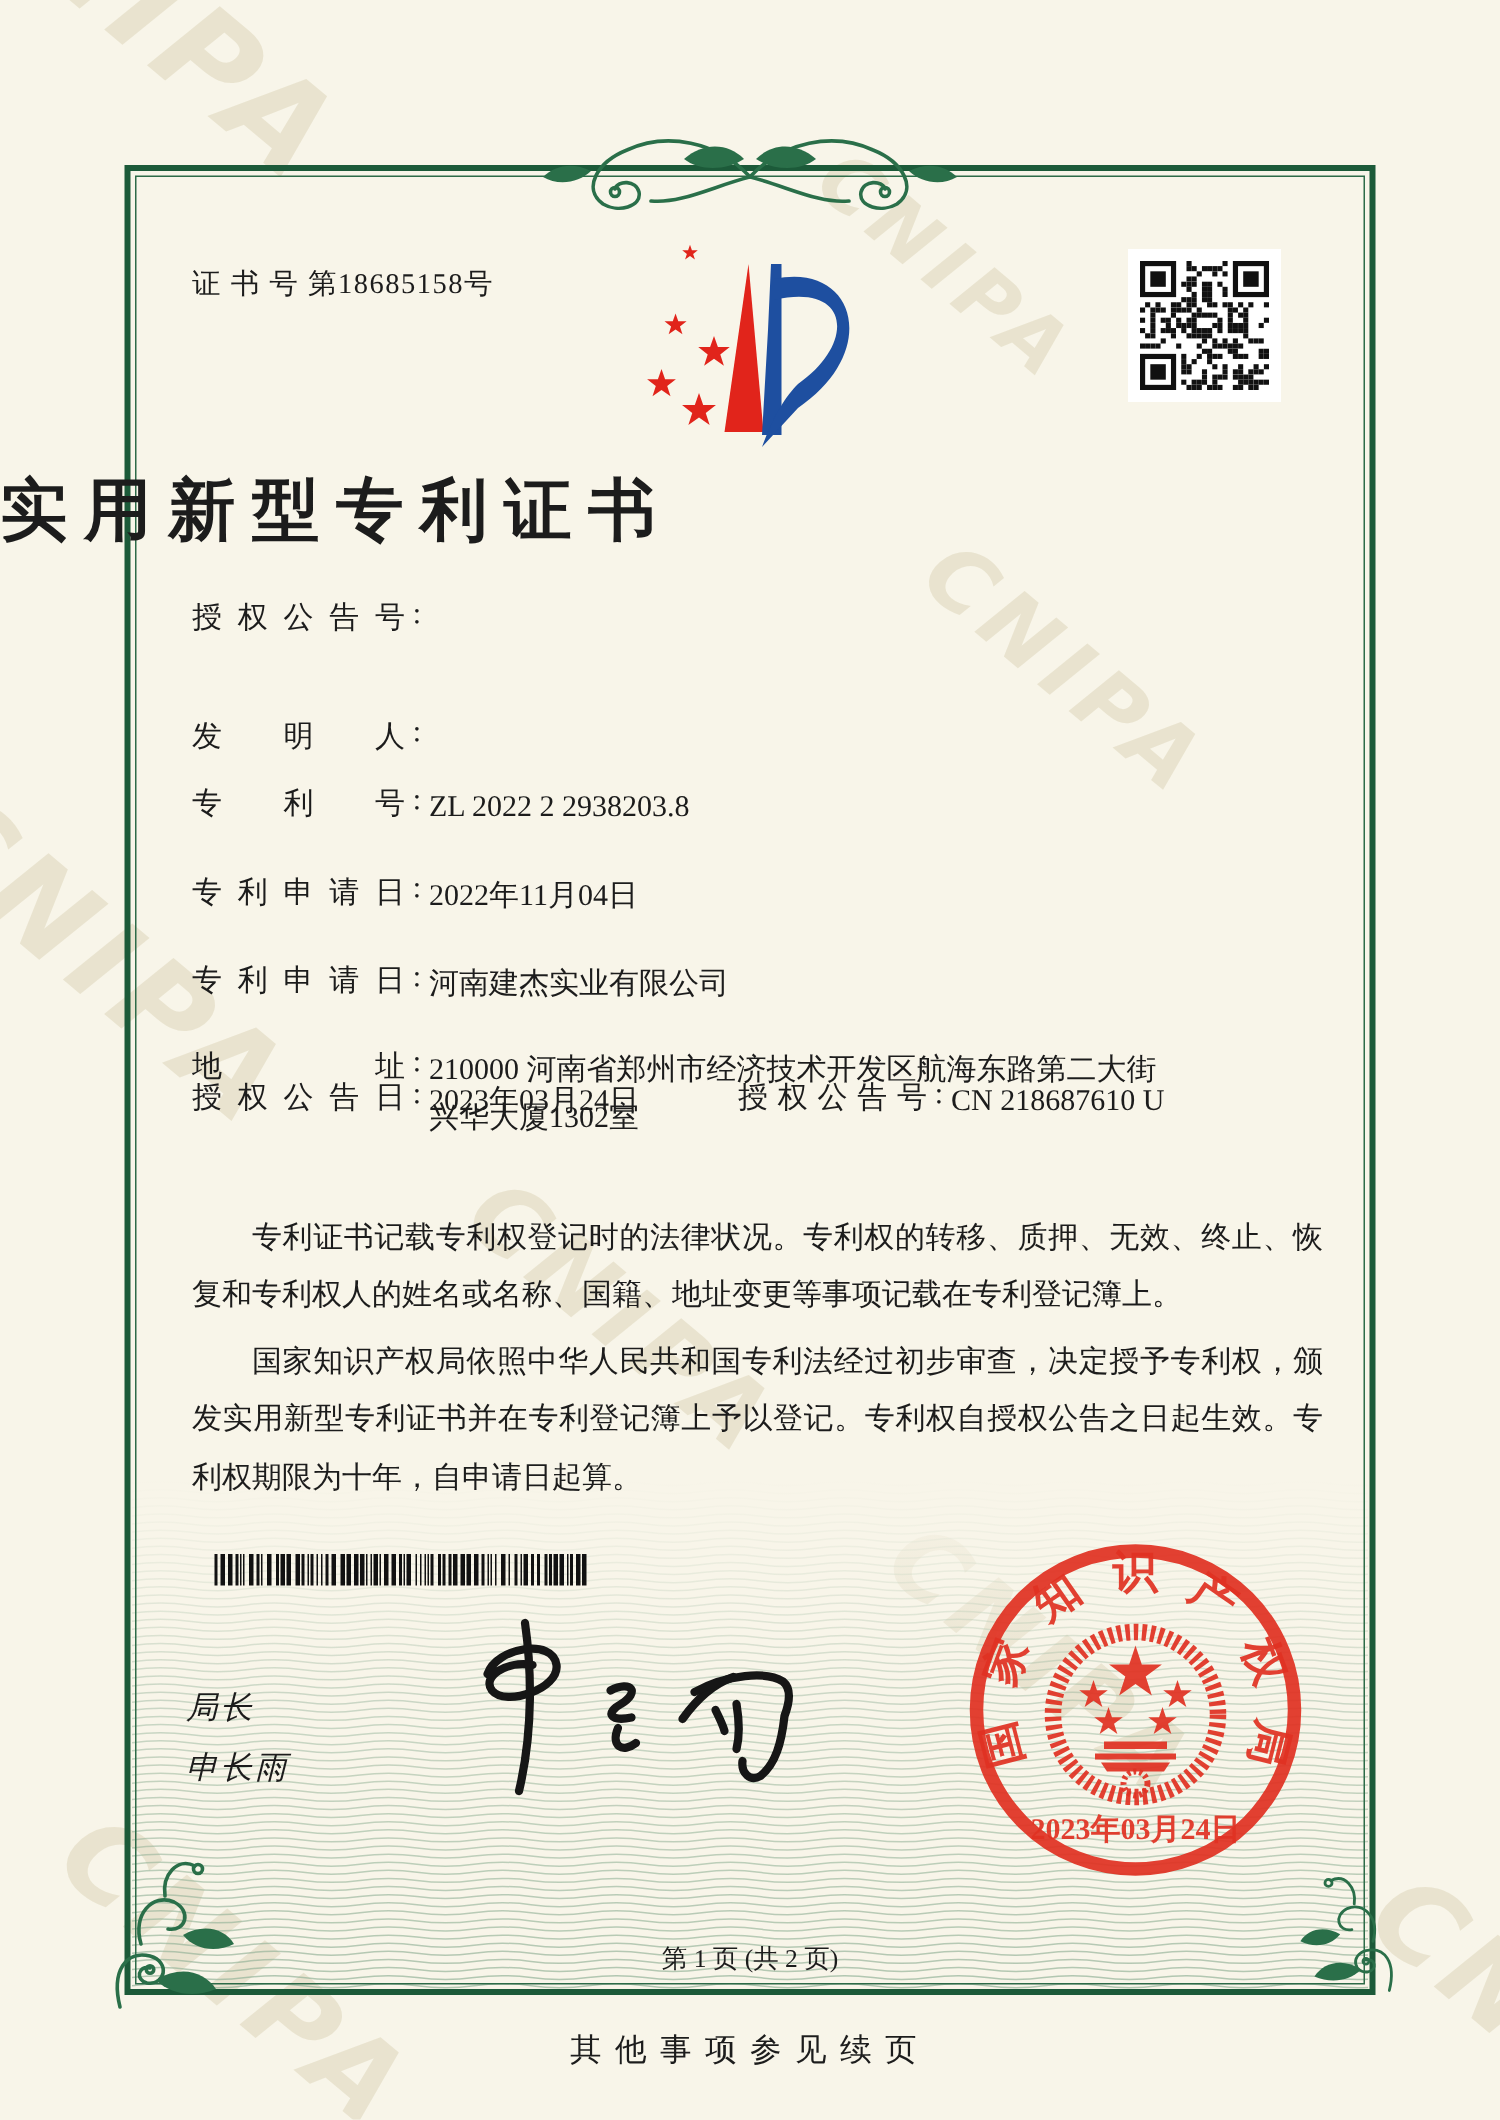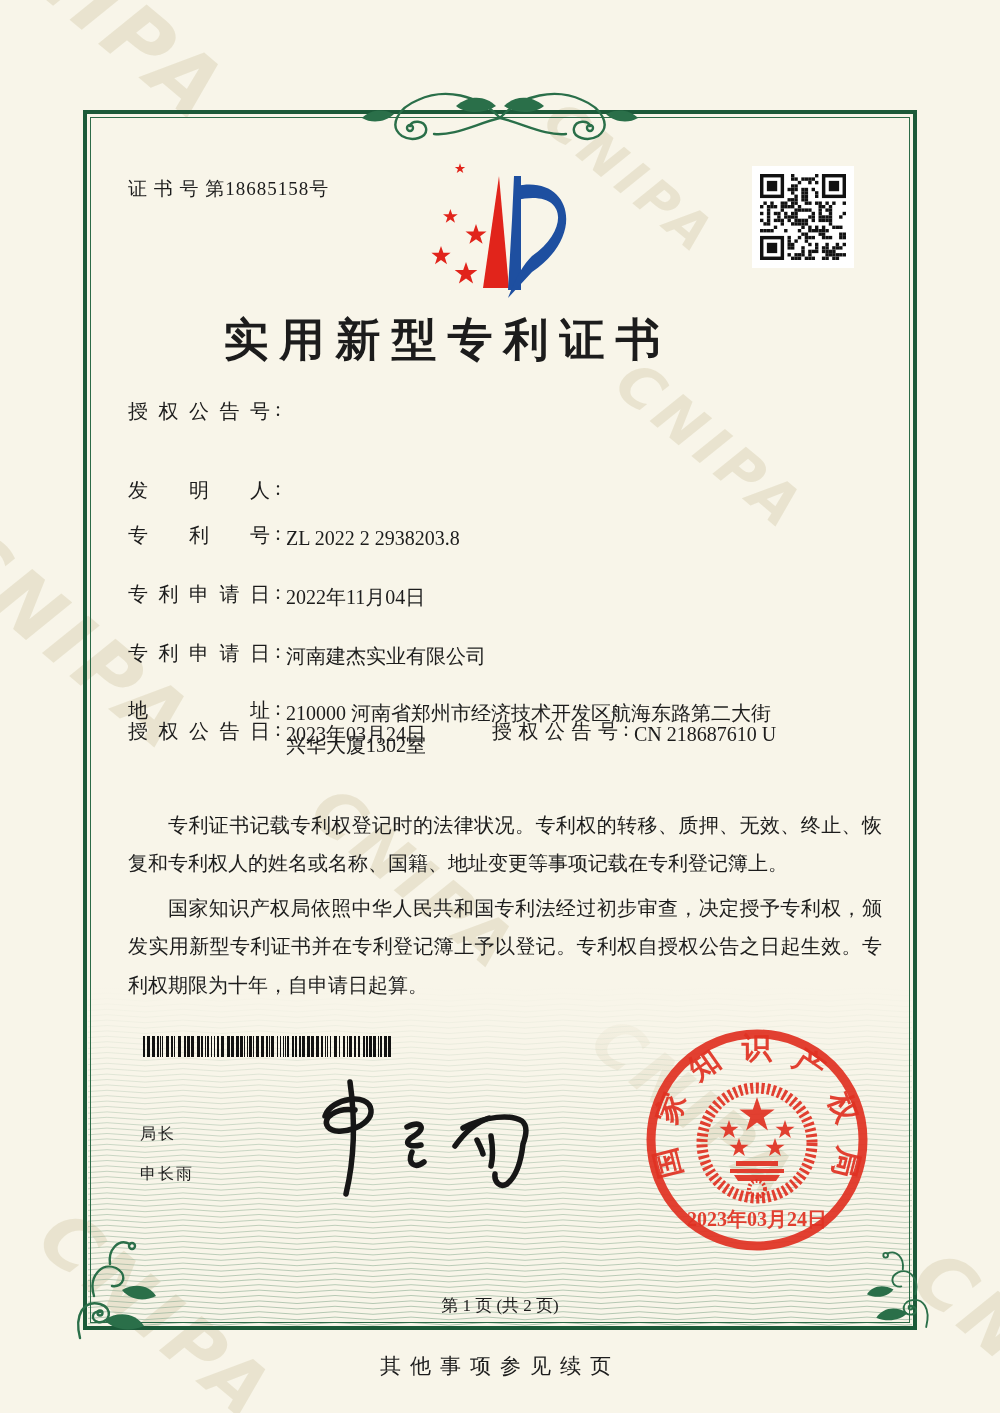--- a/index.html
+++ b/index.html
@@ -35,39 +35,39 @@
   
   .guilloche{position:absolute;left:88px;top:985px;width:824px;height:343px;overflow:hidden;}
   .guilloche svg{display:block;}
   .guilloche .fade{
     position:absolute;left:0;top:0;right:0;height:140px;
     background:linear-gradient(180deg,#f8f5e9 0%,rgba(248,245,233,0) 100%);
   }
   .cert-no{left:128px;top:176px;font-size:19px;letter-spacing:1px;}
   .qr-wrap{left:752px;top:166px;width:102px;height:102px;background:#fff;}
   .title{
-    left:0;top:310px;width:895px;text-align:center;
+    left:0;top:310px;width:895px;text-align:left;
     font-size:45px;font-weight:bold;letter-spacing:11px;
   }
   
   .field{left:128px;width:772px;font-size:20px;display:flex;align-items:flex-start;}
   .field .lbl{
     display:inline-block;width:142px;flex:0 0 142px;
     text-align:justify;text-align-last:justify;letter-spacing:0;
   }
   .field .colon{flex:0 0 16px;text-align:center;}
   .field .val{white-space:pre-line;line-height:1.6;}
   .pair2{display:flex;margin-left:66px;}
   .pair2 .lbl2{display:inline-block;width:126px;text-align:justify;text-align-last:justify;}
   .pair2 .colon{width:16px;text-align:center;}
   .paras{left:128px;top:806px;width:754px;font-size:20px;line-height:1.92;text-align:justify;}
   .paras p{margin:0 0 6px 0;text-indent:2em;}
   .barcode{left:143px;top:1036px;width:254px;height:21px;display:flex;align-items:stretch;}
   .barcode i{display:block;height:100%;}
-  .officer{left:140px;font-size:16px;font-family:"DejaVu Sans","Liberation Sans",sans-serif;letter-spacing:2px;}
+  .officer{left:124px;font-size:21px;font-family:"DejaVu Sans","Liberation Sans",sans-serif;letter-spacing:2px;font-style:italic;}
   .sig{left:295px;top:1070px;}
   .sig path{stroke:#161616;stroke-width:5.5px;fill:none;stroke-linecap:round;stroke-linejoin:round;}
   .seal{left:640px;top:1023px;}
   .page-info{left:0;top:1294px;width:1000px;text-align:center;font-size:17px;}
   .footer-note{left:0;top:1352px;width:1000px;text-align:center;font-size:21px;letter-spacing:9px;}
 </style>
 </head>
 <body>
 
 <div class="wm" style="left:-60px;top:-45px;font-size:84px;">CNIPA</div>

